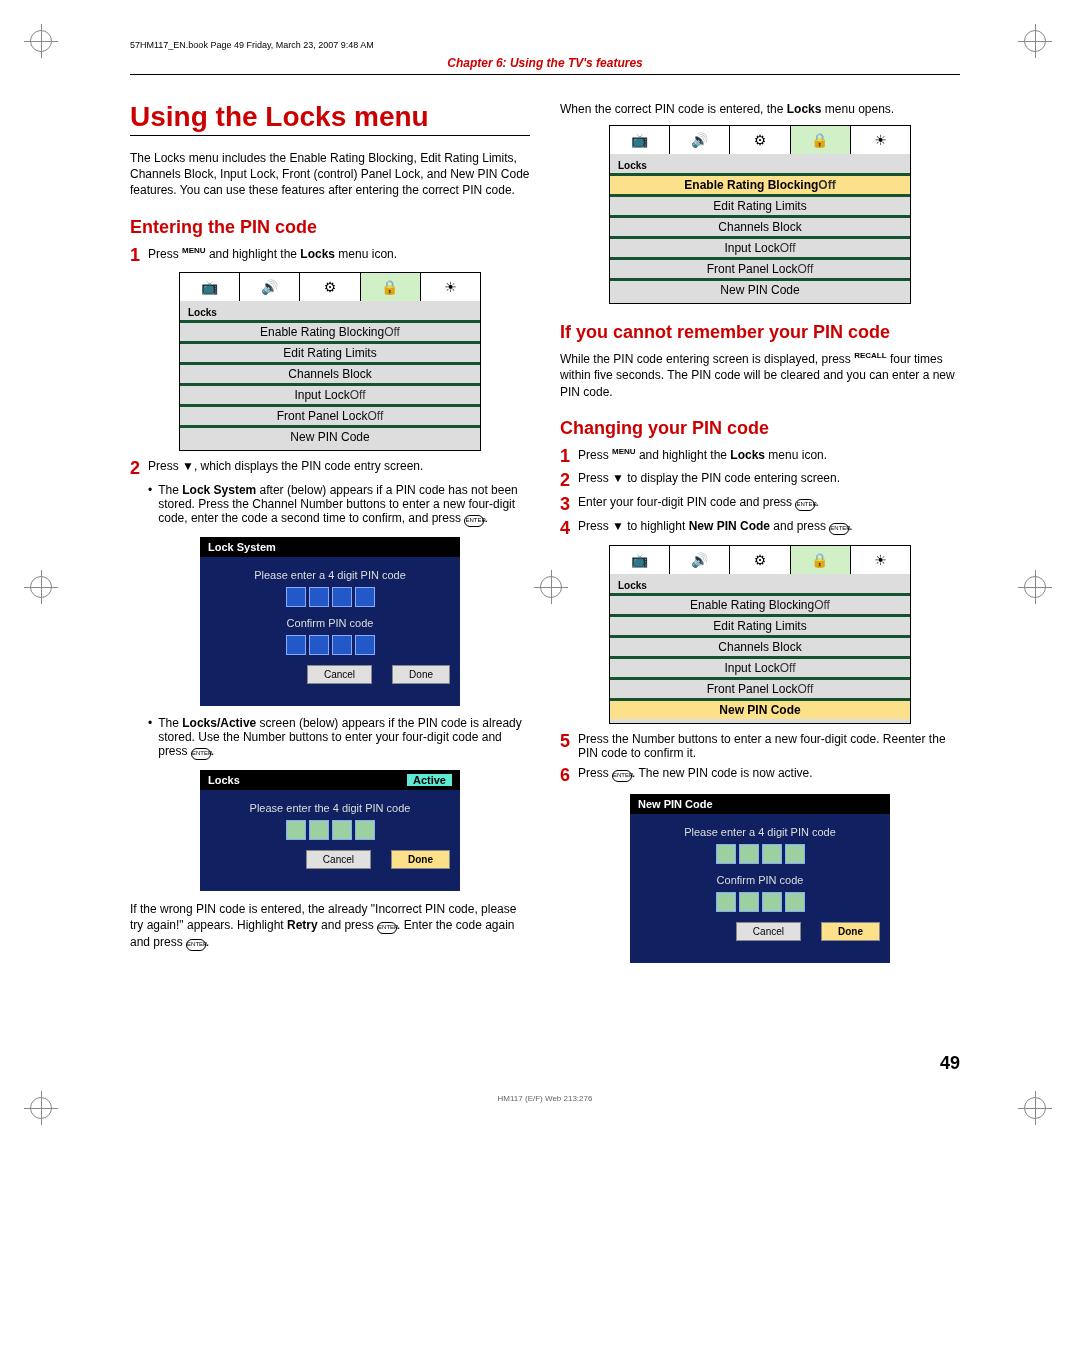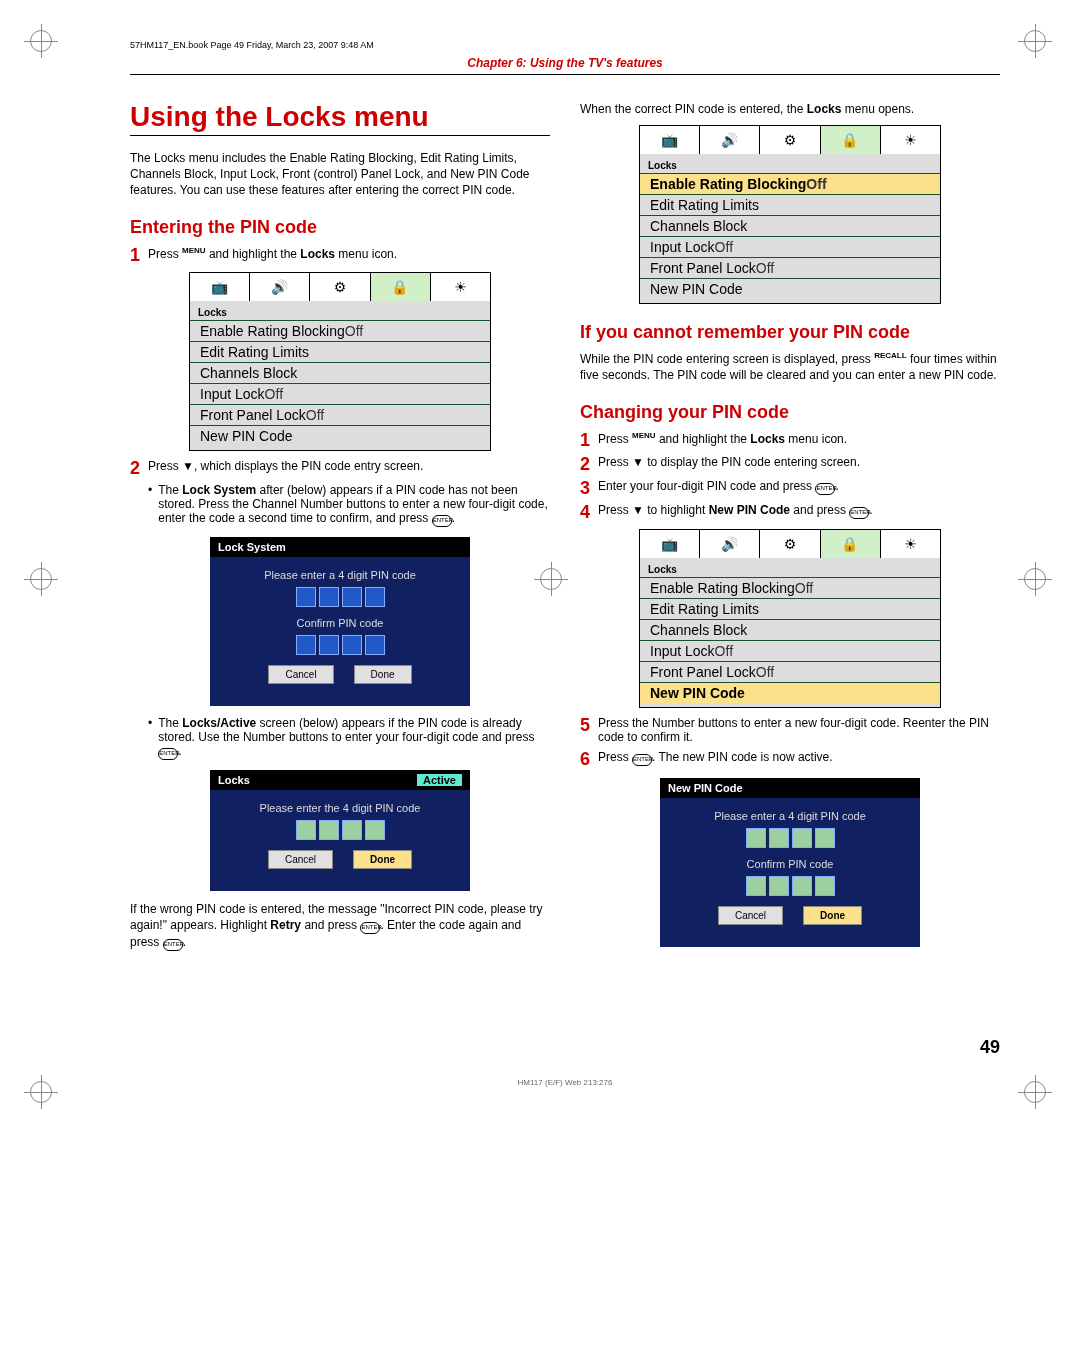--- a/index.html
+++ b/index.html
@@ -1,16 +1,16 @@
 <!DOCTYPE html>
 <html><head>
 <meta charset="utf-8">
 <style>
 body{font-family:Arial,sans-serif;margin:0;background:#fff;color:#000;font-size:12px;width:1080px}
-.page{padding:40px 80px 50px 130px;position:relative}
+.page{padding:40px 120px 50px 130px;position:relative}
 .chapter-title{color:#c00;font-style:italic;font-weight:bold;text-align:center;border-bottom:1px solid #000;padding-bottom:4px;font-size:12px;margin-bottom:20px}
 .header-info{font-size:9px;margin-bottom:6px}
 .cols{display:flex;gap:30px}
 .col{flex:1}
 h1.main-heading{color:#c00;font-size:28px;font-weight:bold;margin:6px 0 14px 0;border-bottom:1px solid #000;padding-bottom:2px}
 h2.sub-heading{color:#c00;font-size:18px;font-weight:bold;margin:18px 0 8px 0}
 .body-text{font-size:12px;line-height:1.35;margin:6px 0}
 .step{display:flex;gap:8px;margin:6px 0;align-items:flex-start}
 .step-num{color:#c00;font-weight:bold;font-size:18px;flex:0 0 auto;line-height:1}
 .step-text{flex:1;font-size:12px}
@@ -20,32 +20,32 @@
 .menu-keycap{font-size:8px;font-weight:bold;vertical-align:super}
 .enter-icon{display:inline-block;width:18px;height:10px;border:1px solid #000;border-radius:6px;font-size:6px;text-align:center;line-height:9px}
 
 .osd{width:300px;margin:8px auto;border:1px solid #000}
 .osd-tabs{display:flex;height:28px}
 .osd-tab{flex:1;border-right:1px solid #000;display:flex;align-items:center;justify-content:center;background:#fff;font-size:14px}
 .osd-tab:last-child{border-right:none}
 .osd-tab.active{background:#d2f0c8}
 .osd-body{background:#ddd;padding:4px 0}
 .osd-section{font-weight:bold;font-size:10px;padding:2px 8px}
-.osd-row{display:flex;justify-content:flex-start;padding:2px 10px;font-size:14px;border-top:1px solid #14532d}
+.osd-row{display:flex;justify-content:center;padding:2px 10px;font-size:12px;border-top:3px solid #14532d}
 .osd-row.hl{background:#fde08a;font-weight:bold}
 .osd-row span.val{color:#333}
 
 .dialog{width:260px;margin:10px auto;background:#102060;color:#fff;padding:0 0 10px 0;font-size:11px}
 .dialog-header{background:#000;color:#fff;padding:4px 8px;font-weight:bold;display:flex;justify-content:space-between}
 .dialog-body{padding:12px 10px;text-align:center}
 .dialog-prompt{color:#ddd;margin-bottom:6px}
 .pin-boxes{display:flex;justify-content:center;gap:3px;margin:4px 0 10px 0}
 .pin-box{width:18px;height:18px;border:1px solid #8af;background:#2358c9}
 .pin-box.filled{background:#9cd0a0}
-.dialog-buttons{display:flex;justify-content:center;gap:20px;margin-top:8px}
+.dialog-buttons{display:flex;justify-content:flex-end;gap:20px;margin-top:8px}
 .dialog-btn{background:#e0e0e0;color:#000;padding:3px 16px;font-size:10px;border:1px solid #888}
 .dialog-btn.hl{background:#fde08a;font-weight:bold}
 .page-num{text-align:right;font-weight:bold;font-size:18px;margin-top:80px}
 .footer{text-align:center;font-size:8px;color:#666;margin-top:20px}
 .crop-mark{position:absolute;width:26px;height:26px}
 .cm-circle{width:20px;height:20px;border:1px solid #888;border-radius:50%;position:relative}
 .cm-circle::before,.cm-circle::after{content:"";position:absolute;background:#888}
 .cm-circle::before{width:34px;height:1px;top:50%;left:-7px}
 .cm-circle::after{width:1px;height:34px;left:50%;top:-7px}
 .cm-tl{top:30px;left:30px}.cm-tr{top:30px;right:30px}
@@ -192,21 +192,21 @@
                 <div class="pin-box filled"></div>
               </div>
           <div class="dialog-buttons">
             <div class="dialog-btn">Cancel</div>
             <div class="dialog-btn hl">Done</div>
           </div>
         </div>
       </div>
 
       <p class="body-text">
-        <span>If the wrong PIN code is entered, the message "Incorrect PIN code, please try again!" appears. Highlight </span><b>Retry</b><span> and press </span><span class="enter-icon">ENTER</span><span>. Enter the code again and press </span><span class="enter-icon">ENTER</span><span>.</span>
+        <span>If the wrong PIN code is entered, the already "Incorrect PIN code, please try again!" appears. Highlight </span><b>Retry</b><span> and press </span><span class="enter-icon">ENTER</span><span>. Enter the code again and press </span><span class="enter-icon">ENTER</span><span>.</span>
       </p>
     </div>
 
     <div class="col">
       <p class="body-text">
         <span>When the correct PIN code is entered, the </span><b>Locks</b><span> menu opens.</span>
       </p>
 
       <div class="osd">
         <div class="osd-tabs">

